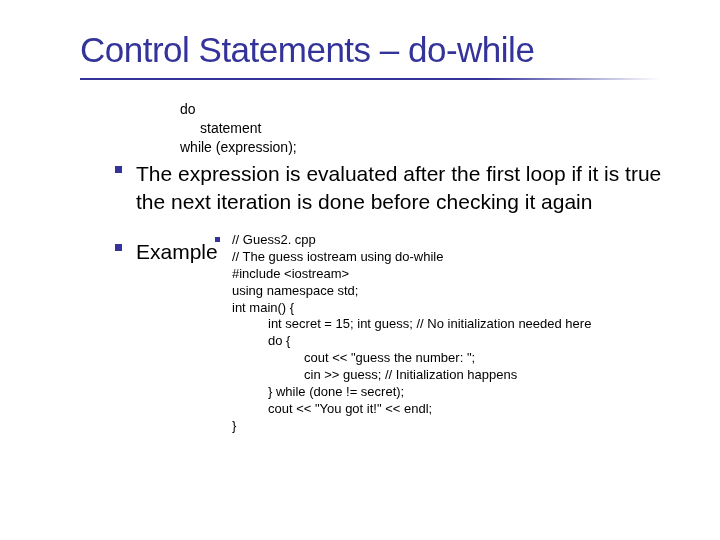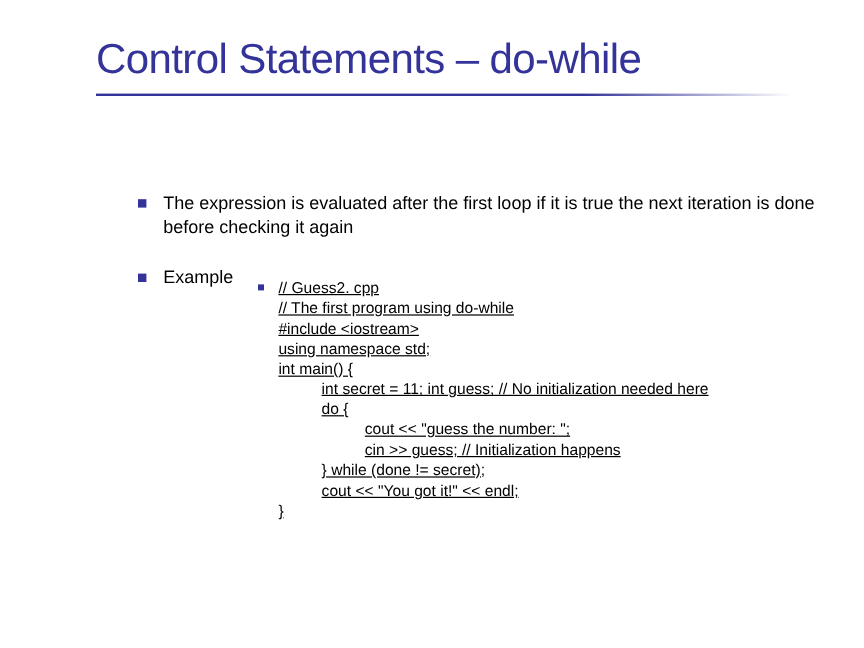--- a/index.html
+++ b/index.html
@@ -39,21 +39,21 @@
     position: absolute;
     left: 180px;
     top: 100px;
     font-size: 14px;
     line-height: 1.35;
   }
   .bullets {
     position: absolute;
     left: 115px;
     top: 160px;
-    font-size: 15px;
+    font-size: 21px;
     line-height: 1.35;
     width: 580px;
   }
   .b1 {
     display: flex;
   }
   .sq {
     display: inline-block;
     width: 7px;
     height: 7px;
@@ -73,55 +73,59 @@
   }
   .code {
     position: absolute;
     left: 215px;
     top: 232px;
     font-size: 13px;
     line-height: 1.3;
   }
   .code-inner {
     display: flex;
-    text-decoration: underline;
   }
   .indent1 { margin-left: 36px; }
   .indent2 { margin-left: 72px; }
 </style>
 </head>
 <body>
 
 <div class="slide">
 
   <div class="title">Control Statements – do-while</div>
   <div class="title-underline"></div>
 
+  <div class="syntax">
+    <div>do</div>
+    <div style="margin-left:20px;">statement</div>
+    <div>while (expression);</div>
+  </div>
 
   <div class="bullets">
     <div class="b1">
       <span class="sq"></span>
       <span>The expression is evaluated after the first loop if it is true the next iteration is done before checking it again</span>
     </div>
     <div class="b1" style="margin-top:21px;">
       <span class="sq"></span>
       <span>Example</span>
     </div>
   </div>
 
   <div class="code">
     <div class="code-inner">
       <span class="sq-small"></span>
       <div>
         <div>// Guess2. cpp</div>
-        <div>// The first program using do-while</div>
+        <div>// The guess iostream using do-while</div>
         <div>#include &lt;iostream&gt;</div>
         <div>using namespace std;</div>
         <div>int main() {</div>
-        <div class="indent1">int secret = 11; int guess; // No initialization needed here</div>
+        <div class="indent1">int secret = 15; int guess; // No initialization needed here</div>
         <div class="indent1">do {</div>
         <div class="indent2">cout &lt;&lt; "guess the number: ";</div>
         <div class="indent2">cin &gt;&gt; guess; // Initialization happens</div>
         <div class="indent1">} while (done != secret);</div>
         <div class="indent1">cout &lt;&lt; "You got it!" &lt;&lt; endl;</div>
         <div>}</div>
       </div>
     </div>
   </div>
 

